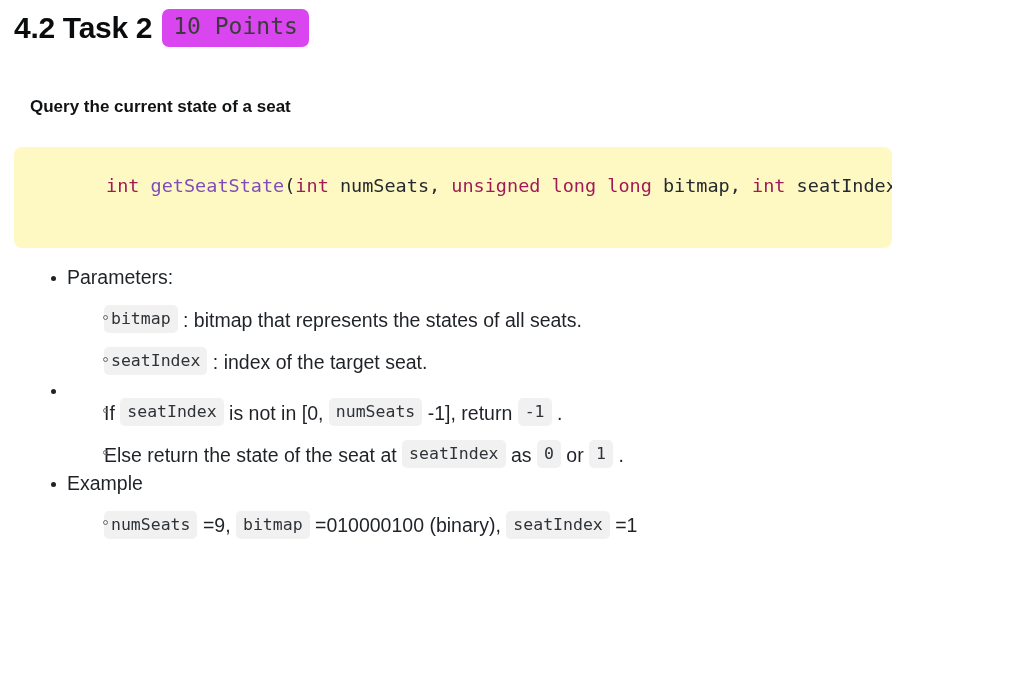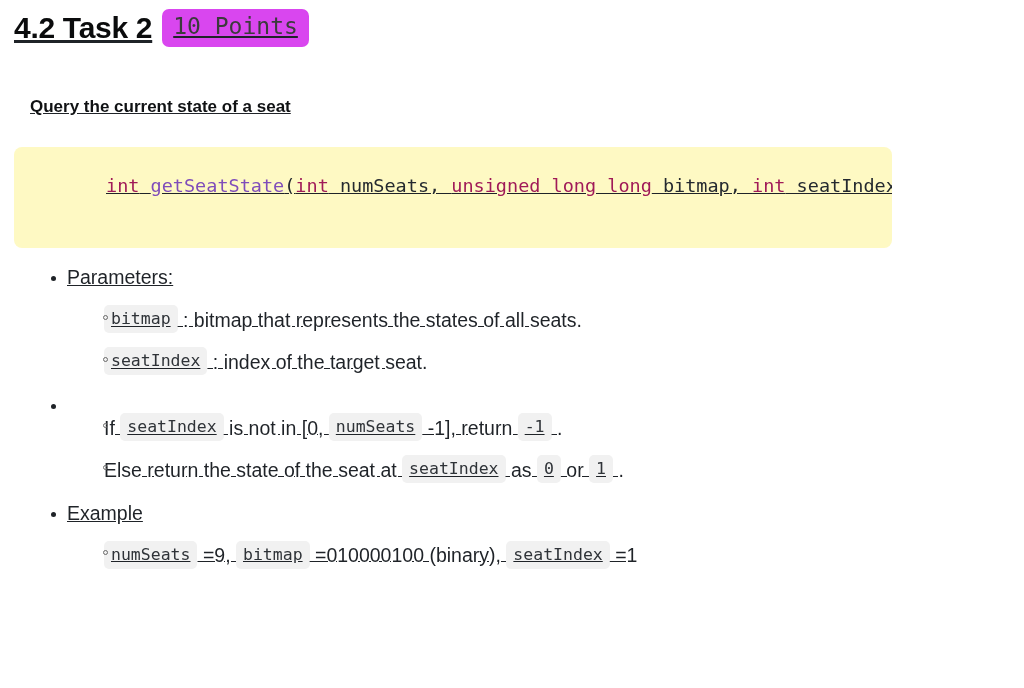--- a/index.html
+++ b/index.html
@@ -14,21 +14,20 @@
     color: #1f2328;
     overflow: hidden;
   }
 
   .page {
     position: relative;
     width: 892px;
     height: 688px;
     box-sizing: border-box;
     padding: 0 0 0 0;
-    text-decoration: underline;
   }
 
   
   .h-task {
     display: flex;
     align-items: center;
     gap: 10px;
     padding: 0 0 0 14px;
     margin: 0;
     height: 56px;
@@ -86,21 +85,21 @@
     list-style: none;
     margin: 20px 0 0 0;
     padding: 0;
   }
   ul.lvl1 > li.item1 {
     position: relative;
     padding-left: 67px;
     font-size: 19.5px;
     color: #1f2328;
     line-height: 1;
-    margin-top: 15px;
+    margin-top: 0;
   }
   ul.lvl1 > li.item1 > .lbl1 {
     display: block;
     padding-bottom: 0;
   }
   ul.lvl1 > li.item1::before {
     content: "";
     position: absolute;
     left: 51px;
     top: 8px;

